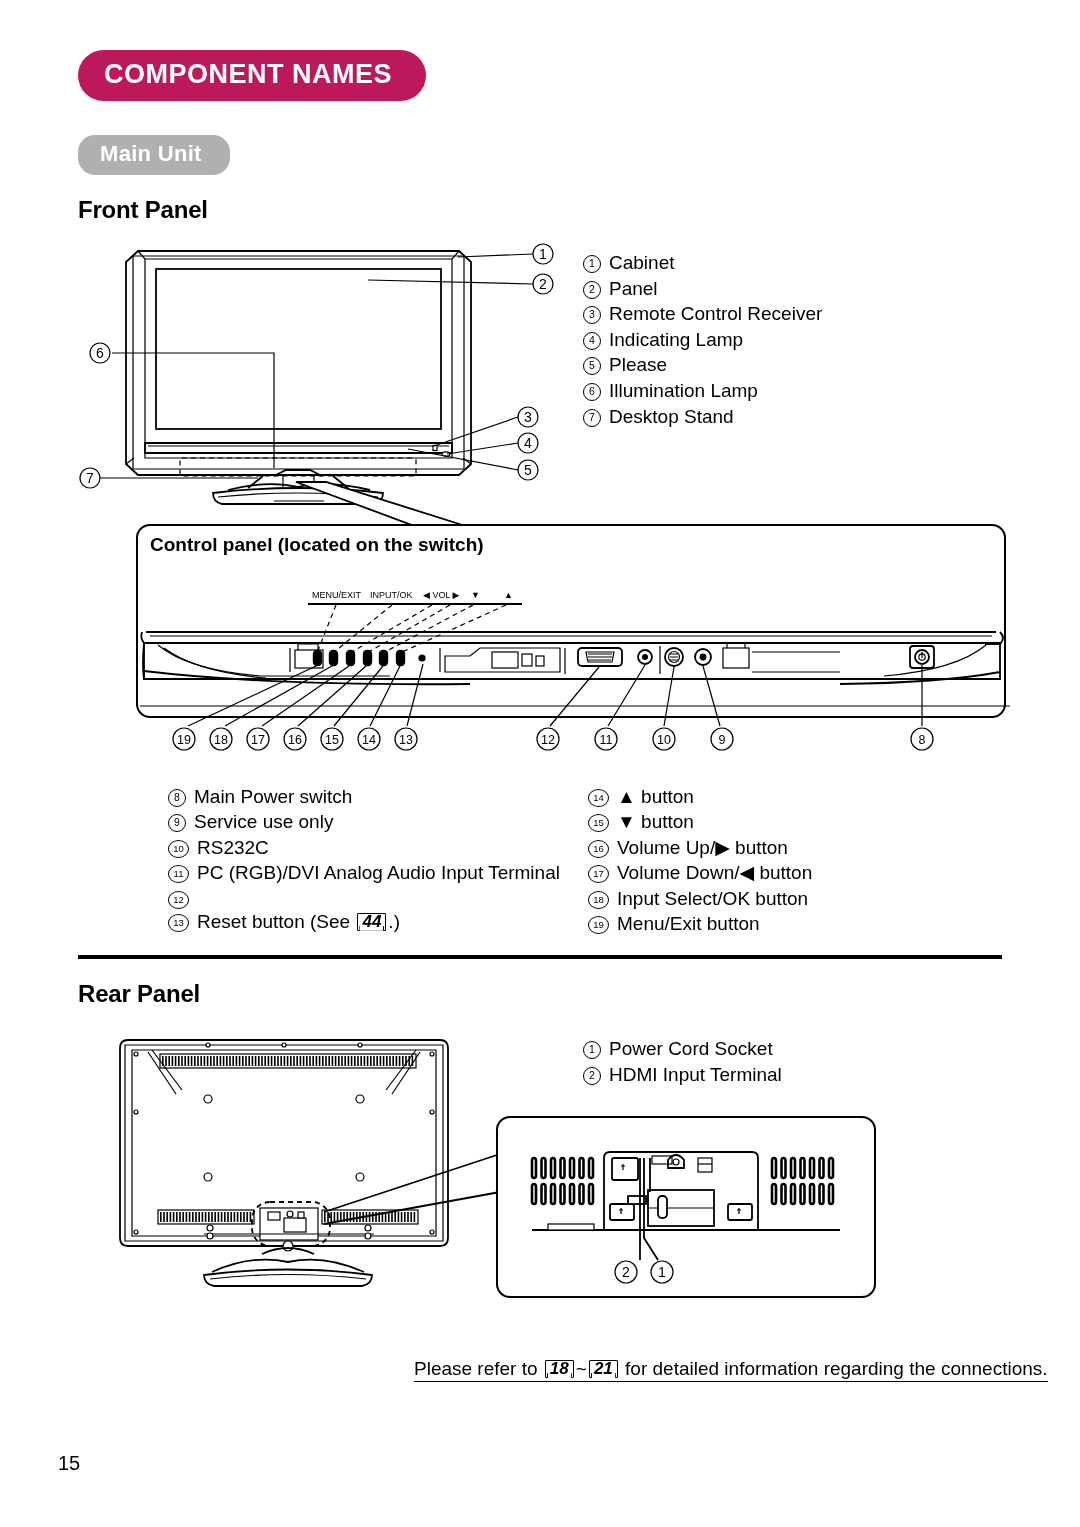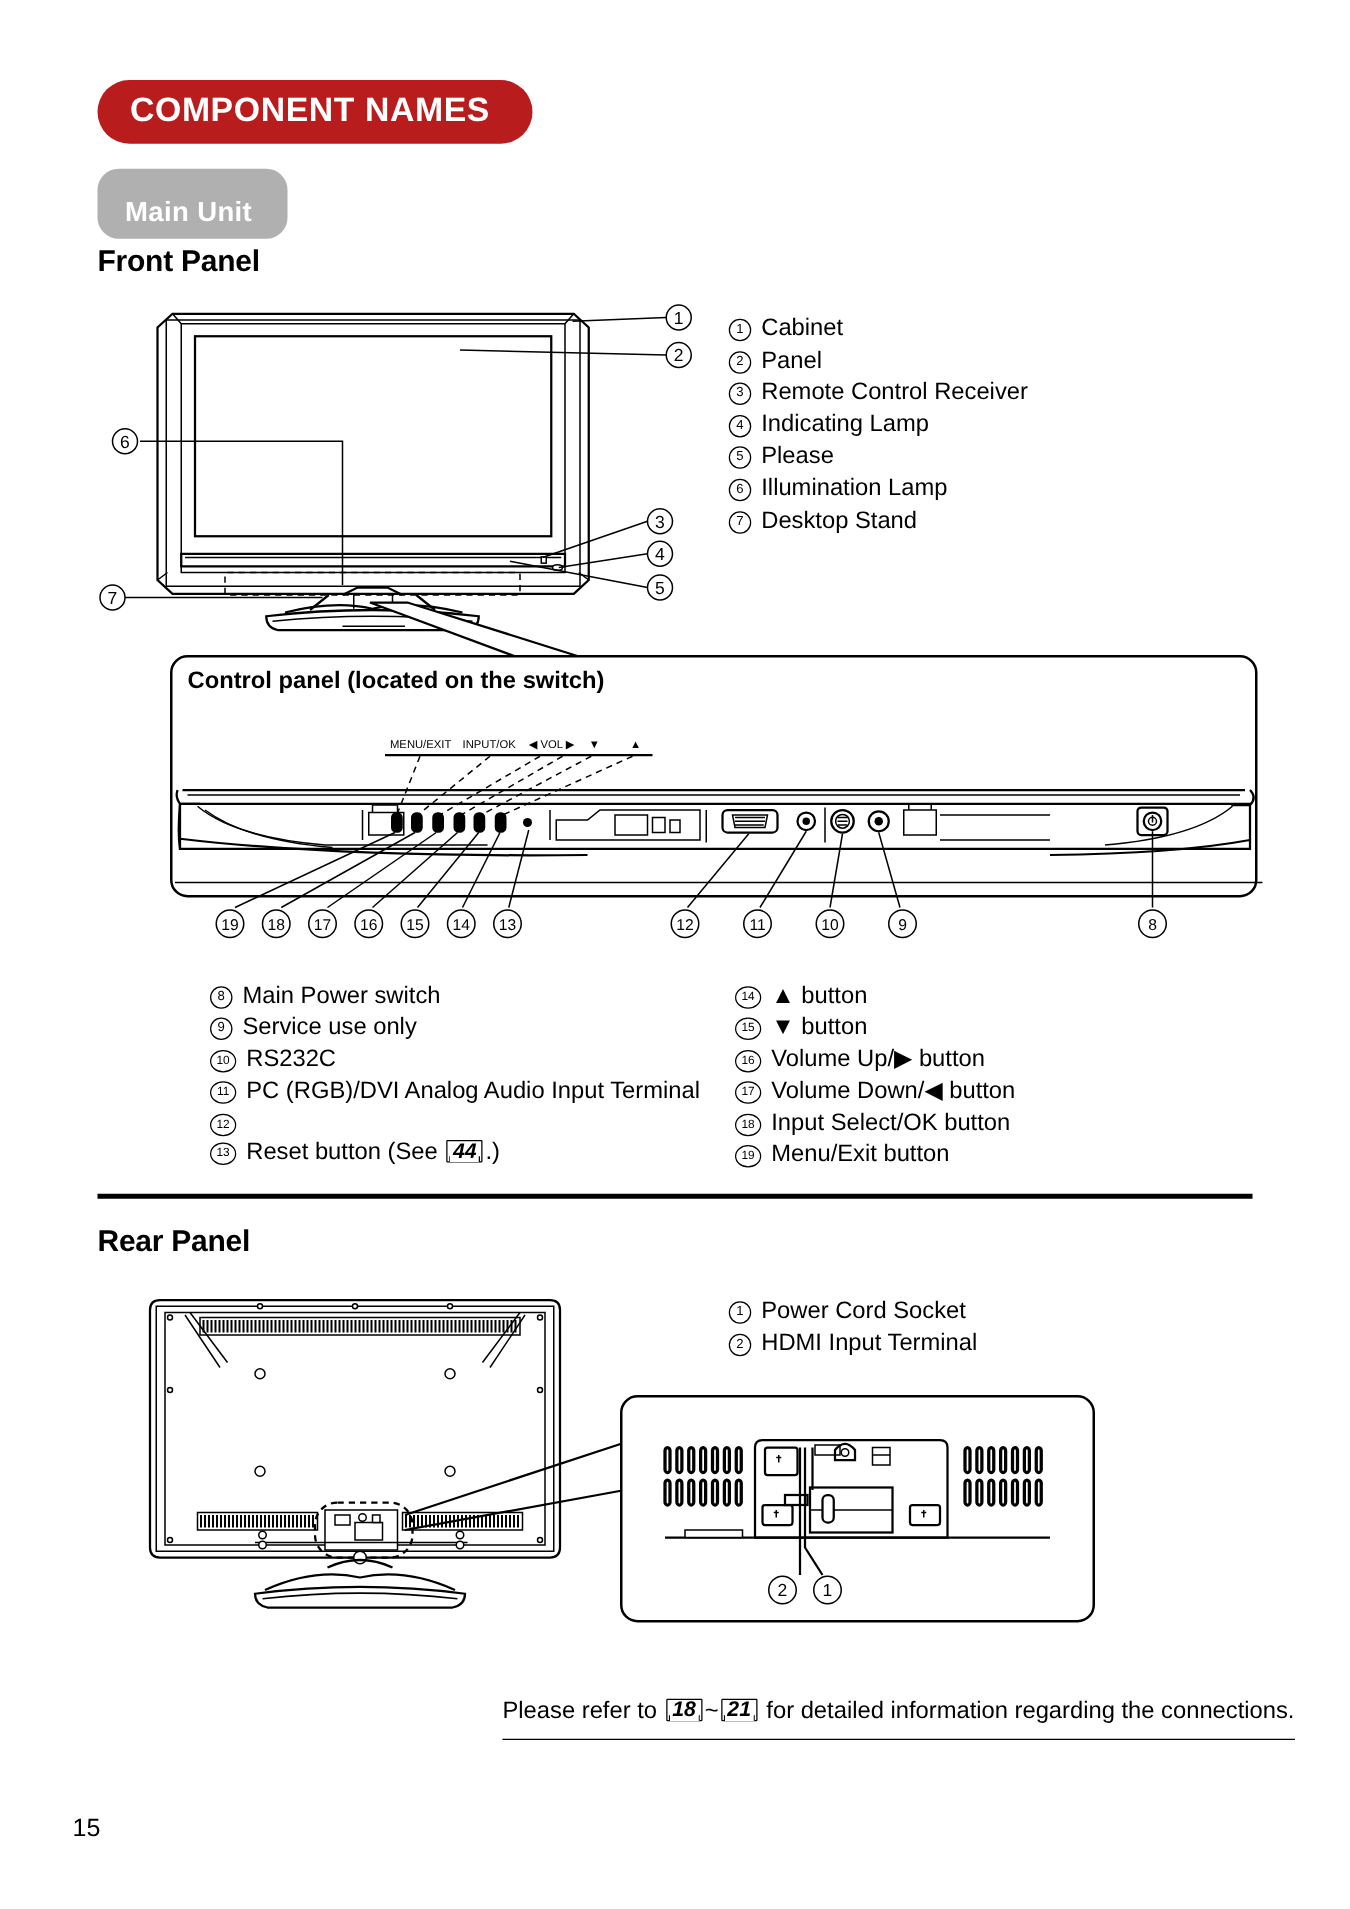--- a/index.html
+++ b/index.html
@@ -5,29 +5,29 @@
   html,body{margin:0;padding:0;background:#fff;}
   body{
     width:1080px;height:1527px;position:relative;overflow:hidden;
     font-family:"Liberation Sans", sans-serif;color:#000;
     -webkit-font-smoothing:antialiased;
   }
   .pg{position:absolute;inset:0;}
 
   
   .chapter-tag{
-    position:absolute;left:78px;top:64px;
-    background:#b91c1c;color:#fff;border-radius:26px;
+    position:absolute;left:78px;top:50px;
+    background:#be185d;color:#fff;border-radius:26px;
     padding:9px 34px 11px 26px;
     font-size:27px;font-weight:bold;letter-spacing:.5px;
   }
   .subsec-tag{
     position:absolute;left:78px;top:135px;
     background:#b0b0b0;color:#fff;border-radius:17px;
-    padding:22px 28px 8px 22px;
+    padding:6px 28px 8px 22px;
     font-size:22px;font-weight:bold;letter-spacing:.3px;
   }
   .sec-head{
     position:absolute;font-size:24px;font-weight:bold;letter-spacing:-.2px;text-align:center;
   }
   #front-head{left:78px;top:196px;}
   #rear-head{left:78px;top:980px;}
 
   .rule{
     position:absolute;left:78px;width:924px;height:4px;background:#000;top:955px;
@@ -72,22 +72,22 @@
   .ctrl-tail{position:absolute;left:120px;top:480px;width:520px;height:60px;}
 
   
   #rear-box{
     position:absolute;left:496px;top:1116px;width:376px;height:178px;
     border:2px solid #000;border-radius:14px;background:#fff;
   }
 
   
   #footer-note{
-    position:absolute;left:402px;top:1358px;font-size:19px;
-    border-bottom:1.6px solid #000;padding-bottom:11px;white-space:nowrap;text-align:right;
+    position:absolute;left:414px;top:1358px;font-size:19px;
+    border-bottom:1.6px solid #000;padding-bottom:1px;white-space:nowrap;text-align:right;
   }
   #page-num{position:absolute;left:58px;top:1452px;font-size:20px;}
 
   svg{display:block;overflow:visible;}
   .ln{stroke:#000;fill:none;}
   .thin{stroke-width:1.2;}
   .med{stroke-width:1.8;}
   .thick{stroke-width:2.4;}
   .dash{stroke-dasharray:5 4;}
   .fillw{fill:#fff;}

